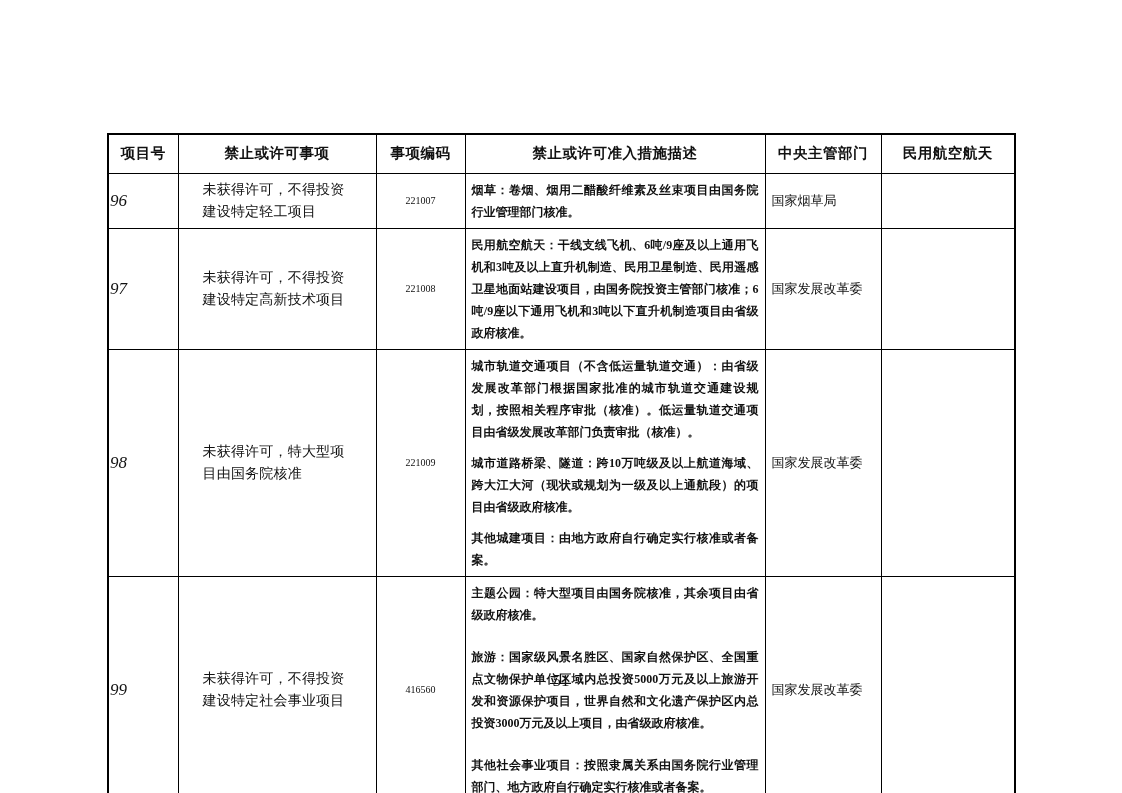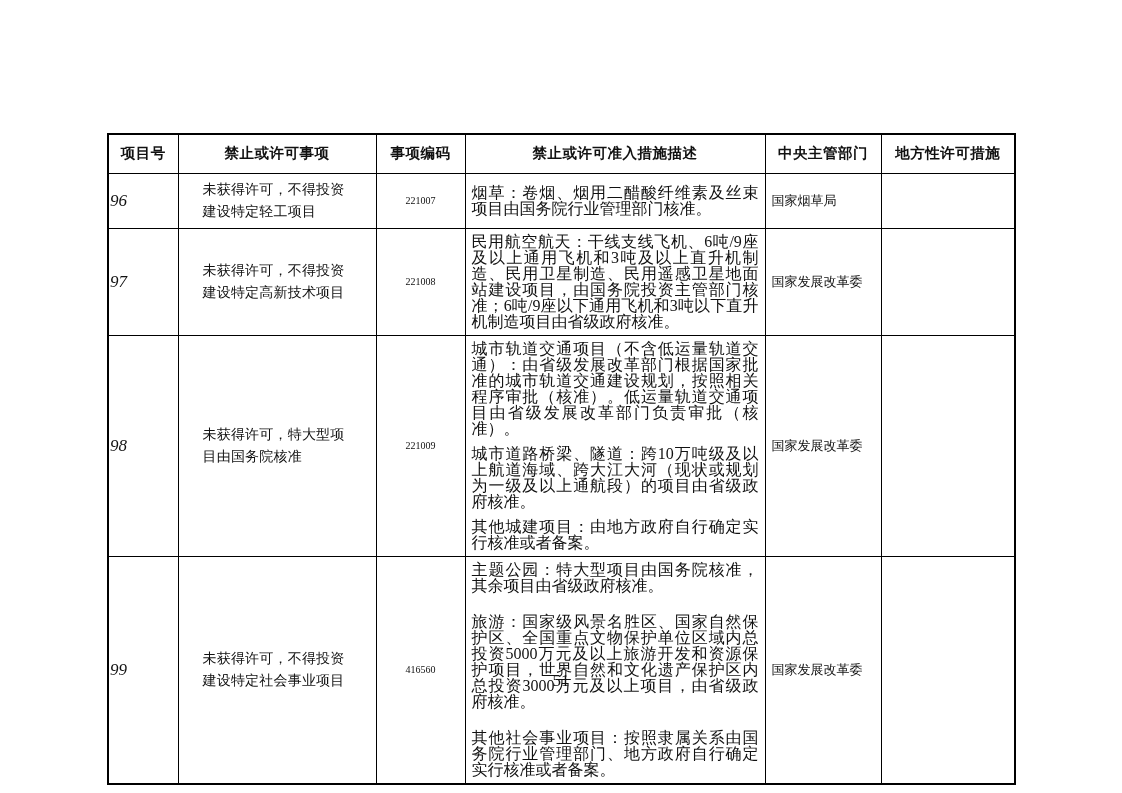--- a/index.html
+++ b/index.html
@@ -56,24 +56,25 @@
     font-size: 14px;
     line-height: 1.55;
     padding: 4px 24px;
     letter-spacing: 0.2px;
   }
   .cell-code {
     text-align: center;
     font-size: 10px;
   }
   .cell-desc {
-    font-size: 16px;
-    line-height: 16px;
+    font-size: 12px;
+    line-height: 22px;
     padding: 5px 6px;
     text-align: justify;
+    font-weight: bold;
   }
   .cell-desc p { margin: 0; }
   tr.r98 .cell-desc p { margin-bottom: 9px; }
   tr.r99 .cell-desc p { margin-bottom: 20px; }
   .cell-desc p:last-child { margin-bottom: 0 !important; }
   .cell-dept {
     font-size: 13px;
     padding: 2px 6px;
     text-align: left;
   }
@@ -105,21 +106,21 @@
       <col style="width:116px">
       <col style="width:134px">
     </colgroup>
     <thead>
       <tr>
         <th>项目号</th>
         <th>禁止或许可事项</th>
         <th>事项编码</th>
         <th>禁止或许可准入措施描述</th>
         <th>中央主管部门</th>
-        <th>地方性许可措施</th>
+        <th>民用航空航天</th>
       </tr>
     </thead>
     <tbody>
 
       <tr class="r96">
         <td class="cell-id">96</td>
         <td class="cell-item">未获得许可，不得投资建设特定轻工项目</td>
         <td class="cell-code">221007</td>
         <td class="cell-desc">
           <p>烟草：卷烟、烟用二醋酸纤维素及丝束项目由国务院行业管理部门核准。</p>

